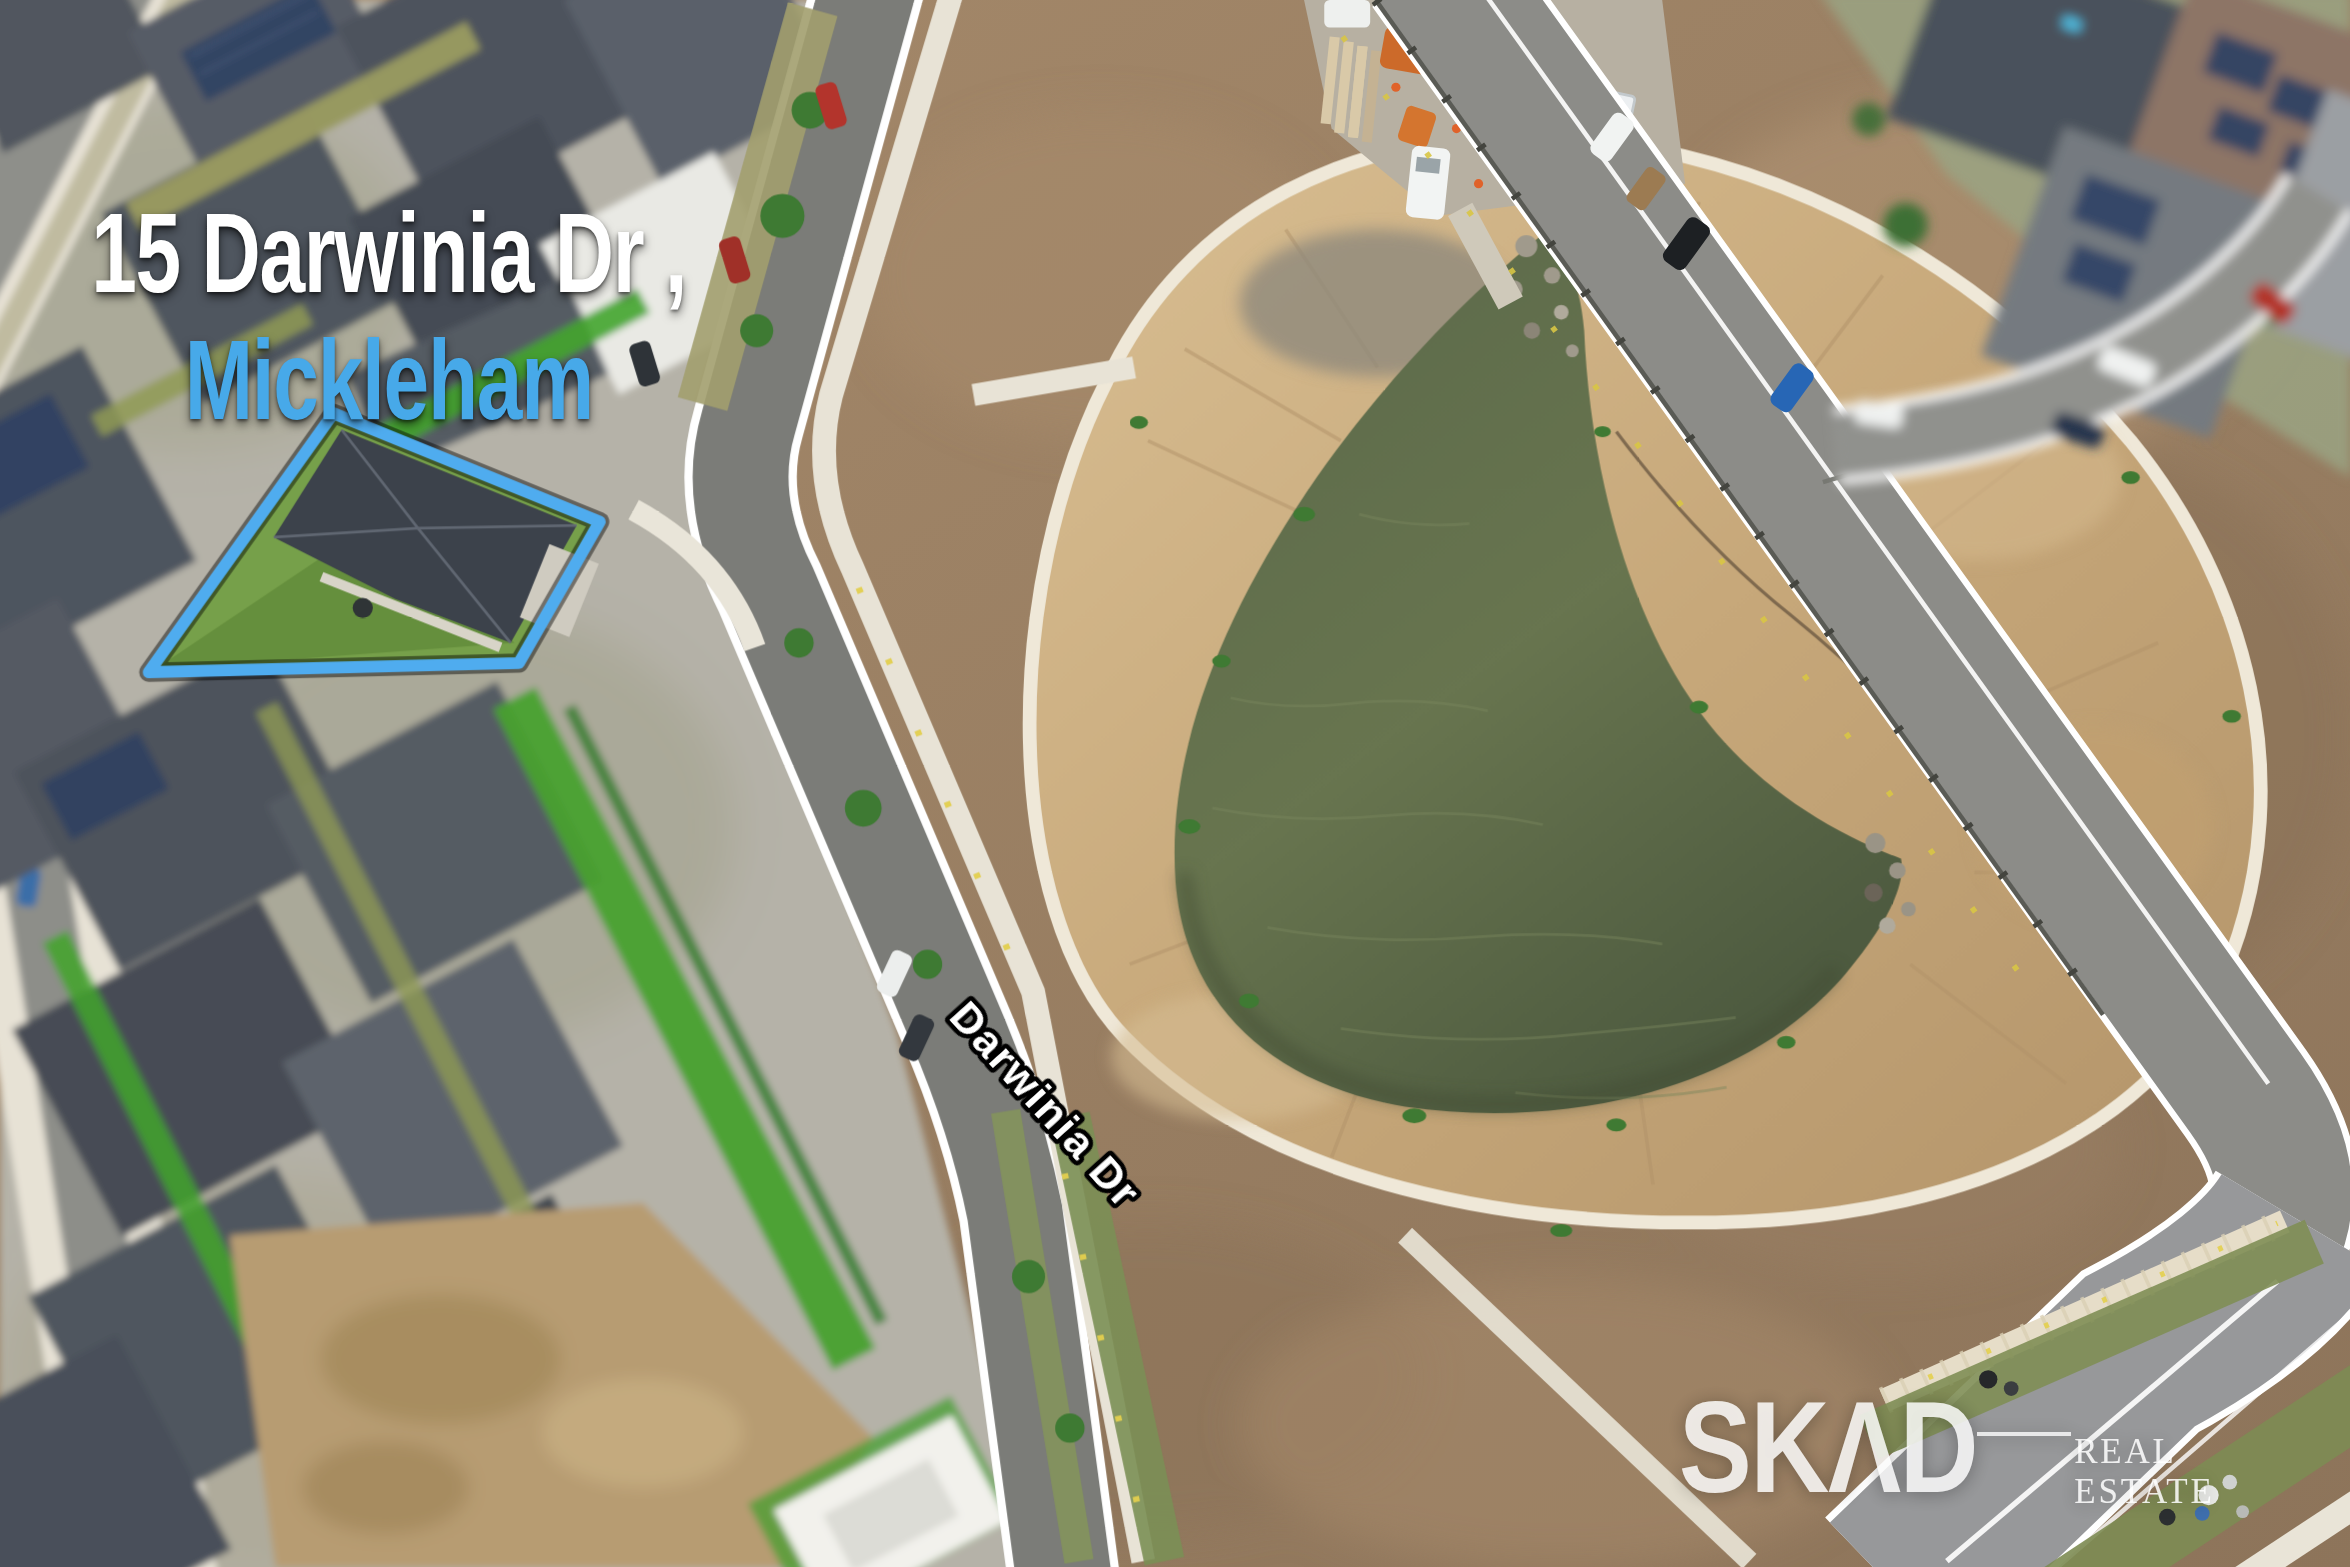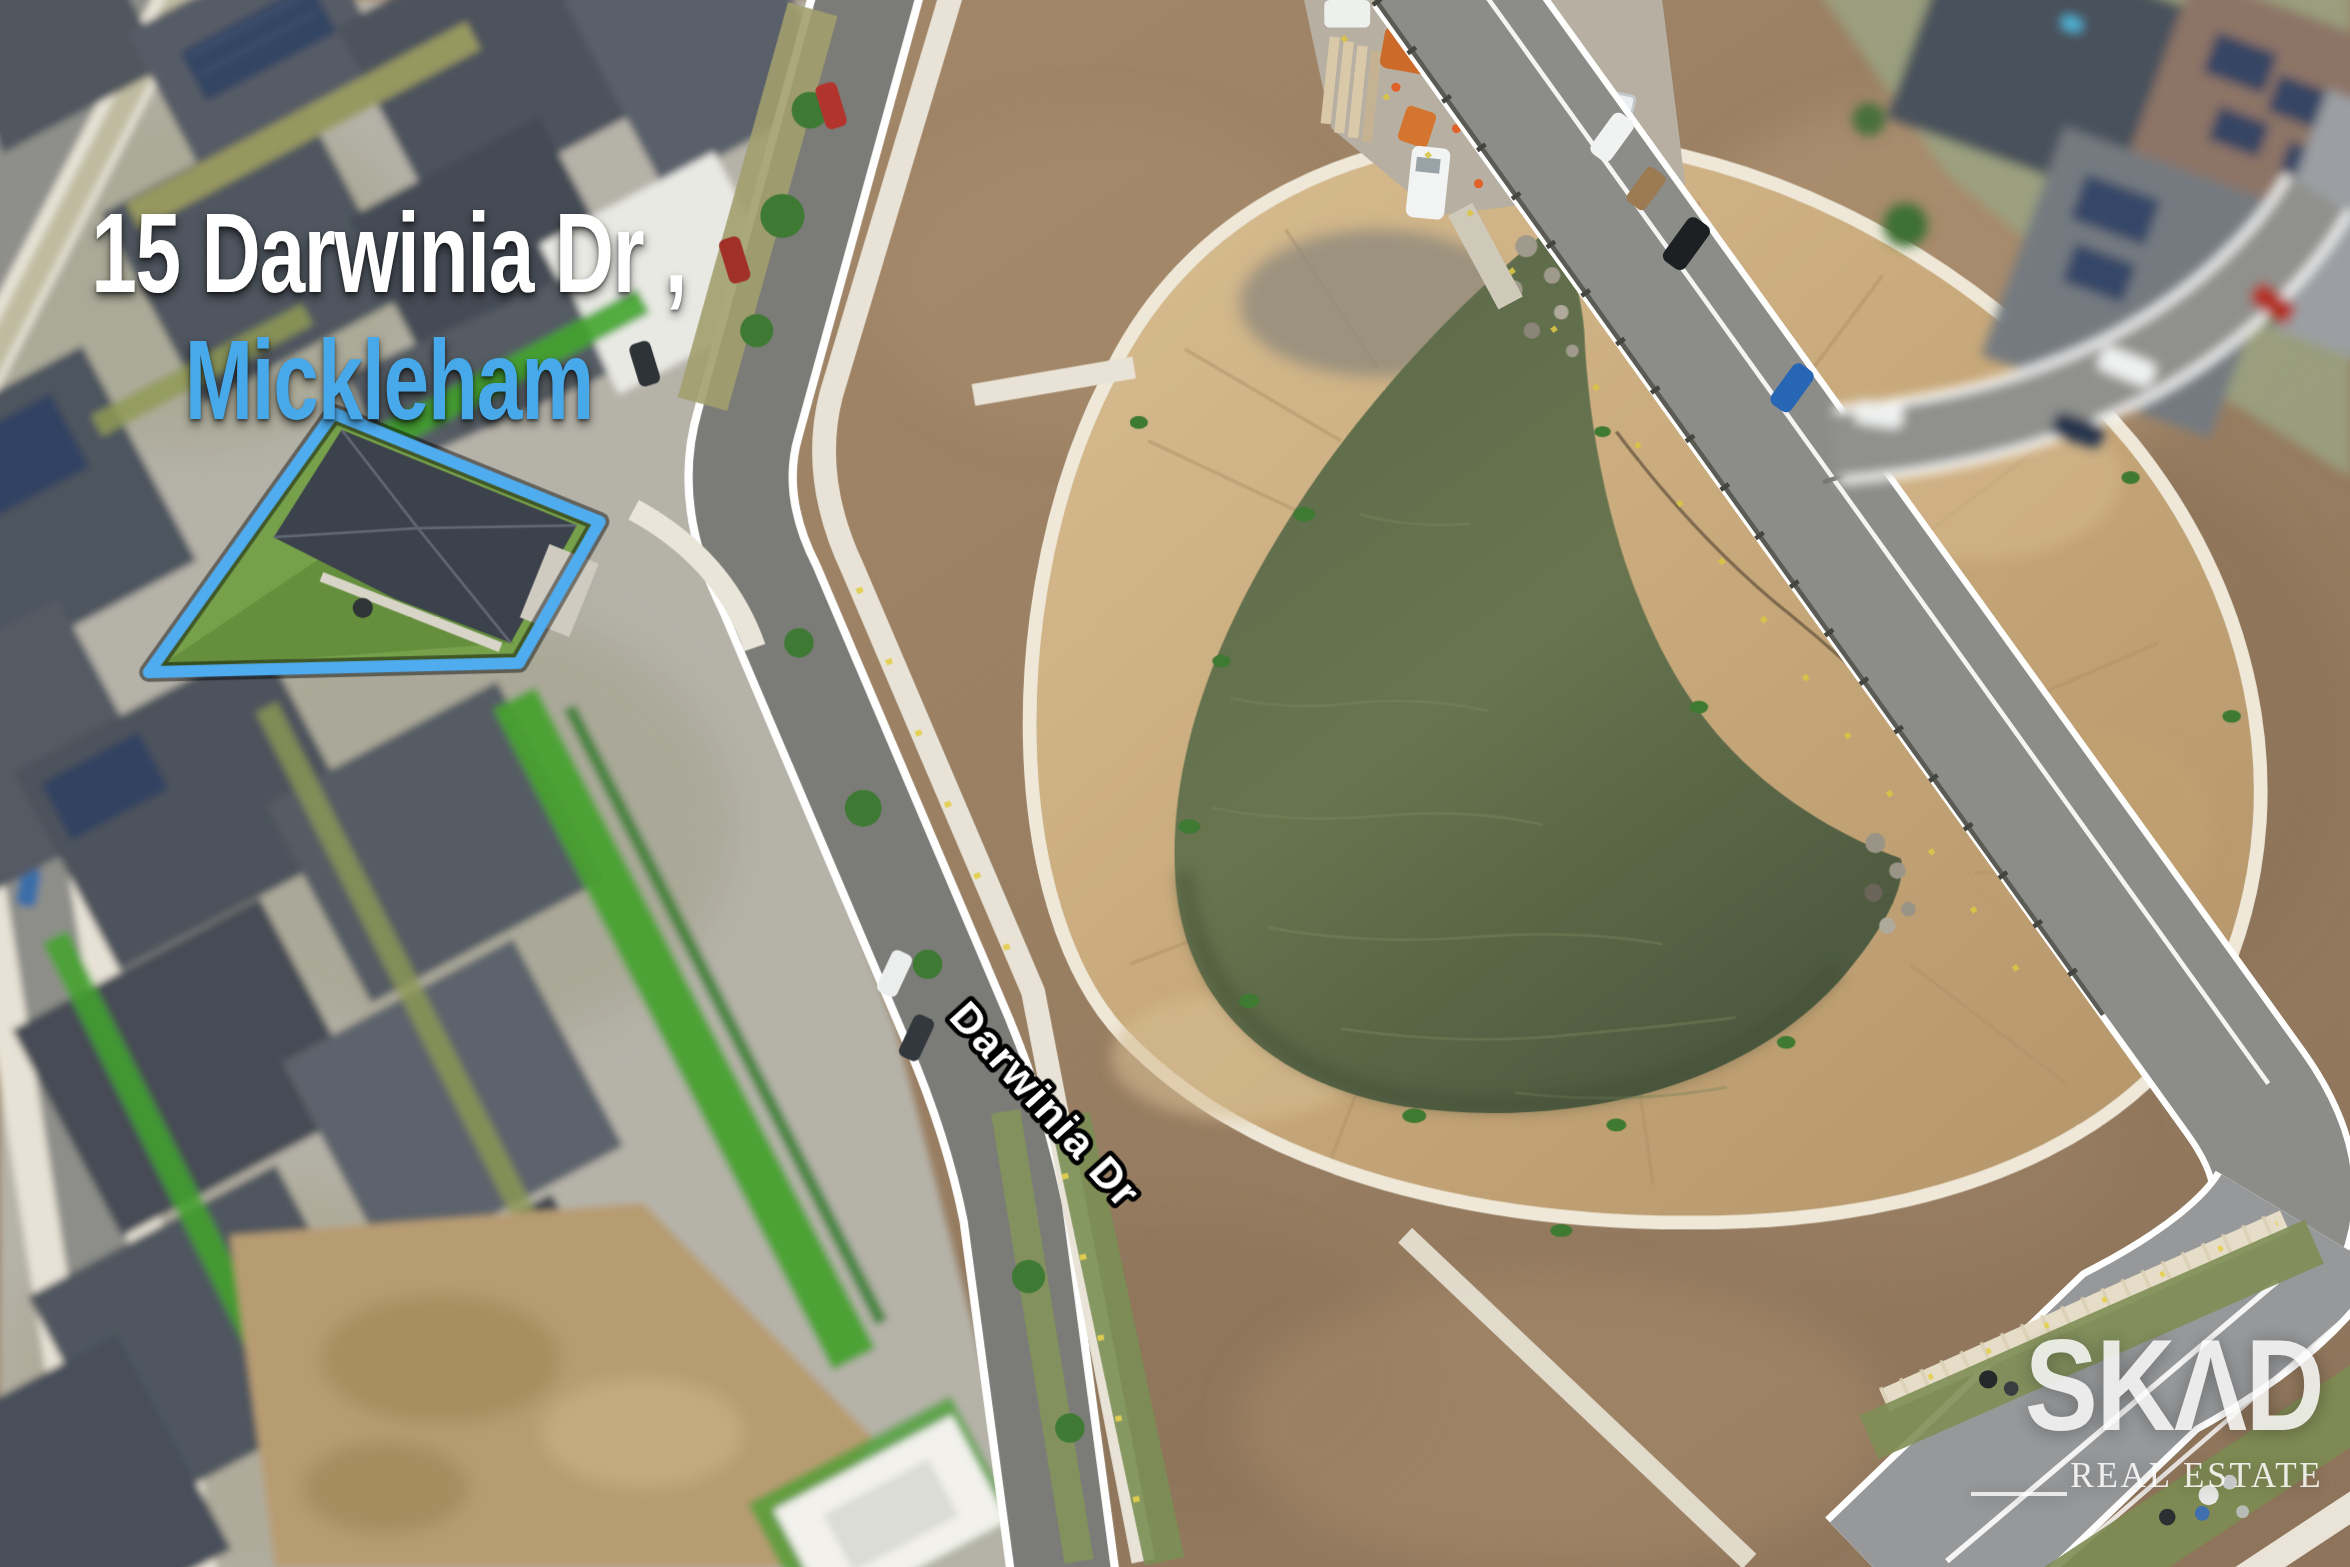--- a/index.html
+++ b/index.html
@@ -9,27 +9,27 @@
 
   
   .title-block{position:absolute;left:72px;top:189px;width:880px;
     transform:scaleX(.72);transform-origin:left top;text-align:center;
     line-height:127px;font-weight:800;letter-spacing:-1.8px;
     text-shadow:0 4.6px 11px rgba(0,0,0,.55),0 1.8px 3.7px rgba(0,0,0,.45);}
   .title-line1{font-size:114px;color:#ffffff;}
   .title-line2{font-size:114px;color:#47a9e9;}
 
   
-  .watermark{position:absolute;right:27.5px;top:1321px;width:698px;
-    display:flex;flex-direction:column;align-items:flex-end;
+  .watermark{position:absolute;right:27.5px;top:1383px;width:698px;
+    display:flex;align-items:flex-end;
     opacity:.92;filter:drop-shadow(0 2.8px 9.2px rgba(0,0,0,.35));}
   .wm-name{font-size:129px;font-weight:800;color:rgba(255,255,255,.9);
     transform:scaleX(.85);transform-origin:right center;line-height:1;
     letter-spacing:-1.8px;}
-  .wm-row{display:flex;align-items:flex-end;gap:3px;margin-top:5.5px;}
+  .wm-row{display:flex;align-items:flex-start;gap:3px;margin-top:5.5px;}
   .wm-rule{width:96px;height:3.7px;background:rgba(255,255,255,.85);}
   .wm-tagline{font-family:"Liberation Serif",serif;font-size:35px;
     letter-spacing:2.8px;color:rgba(255,255,255,.92);}
 </style>
 </head>
 <body>
 
 <div class="stage">
 
 <svg class="scene" viewBox="0 0 2560 1707">

